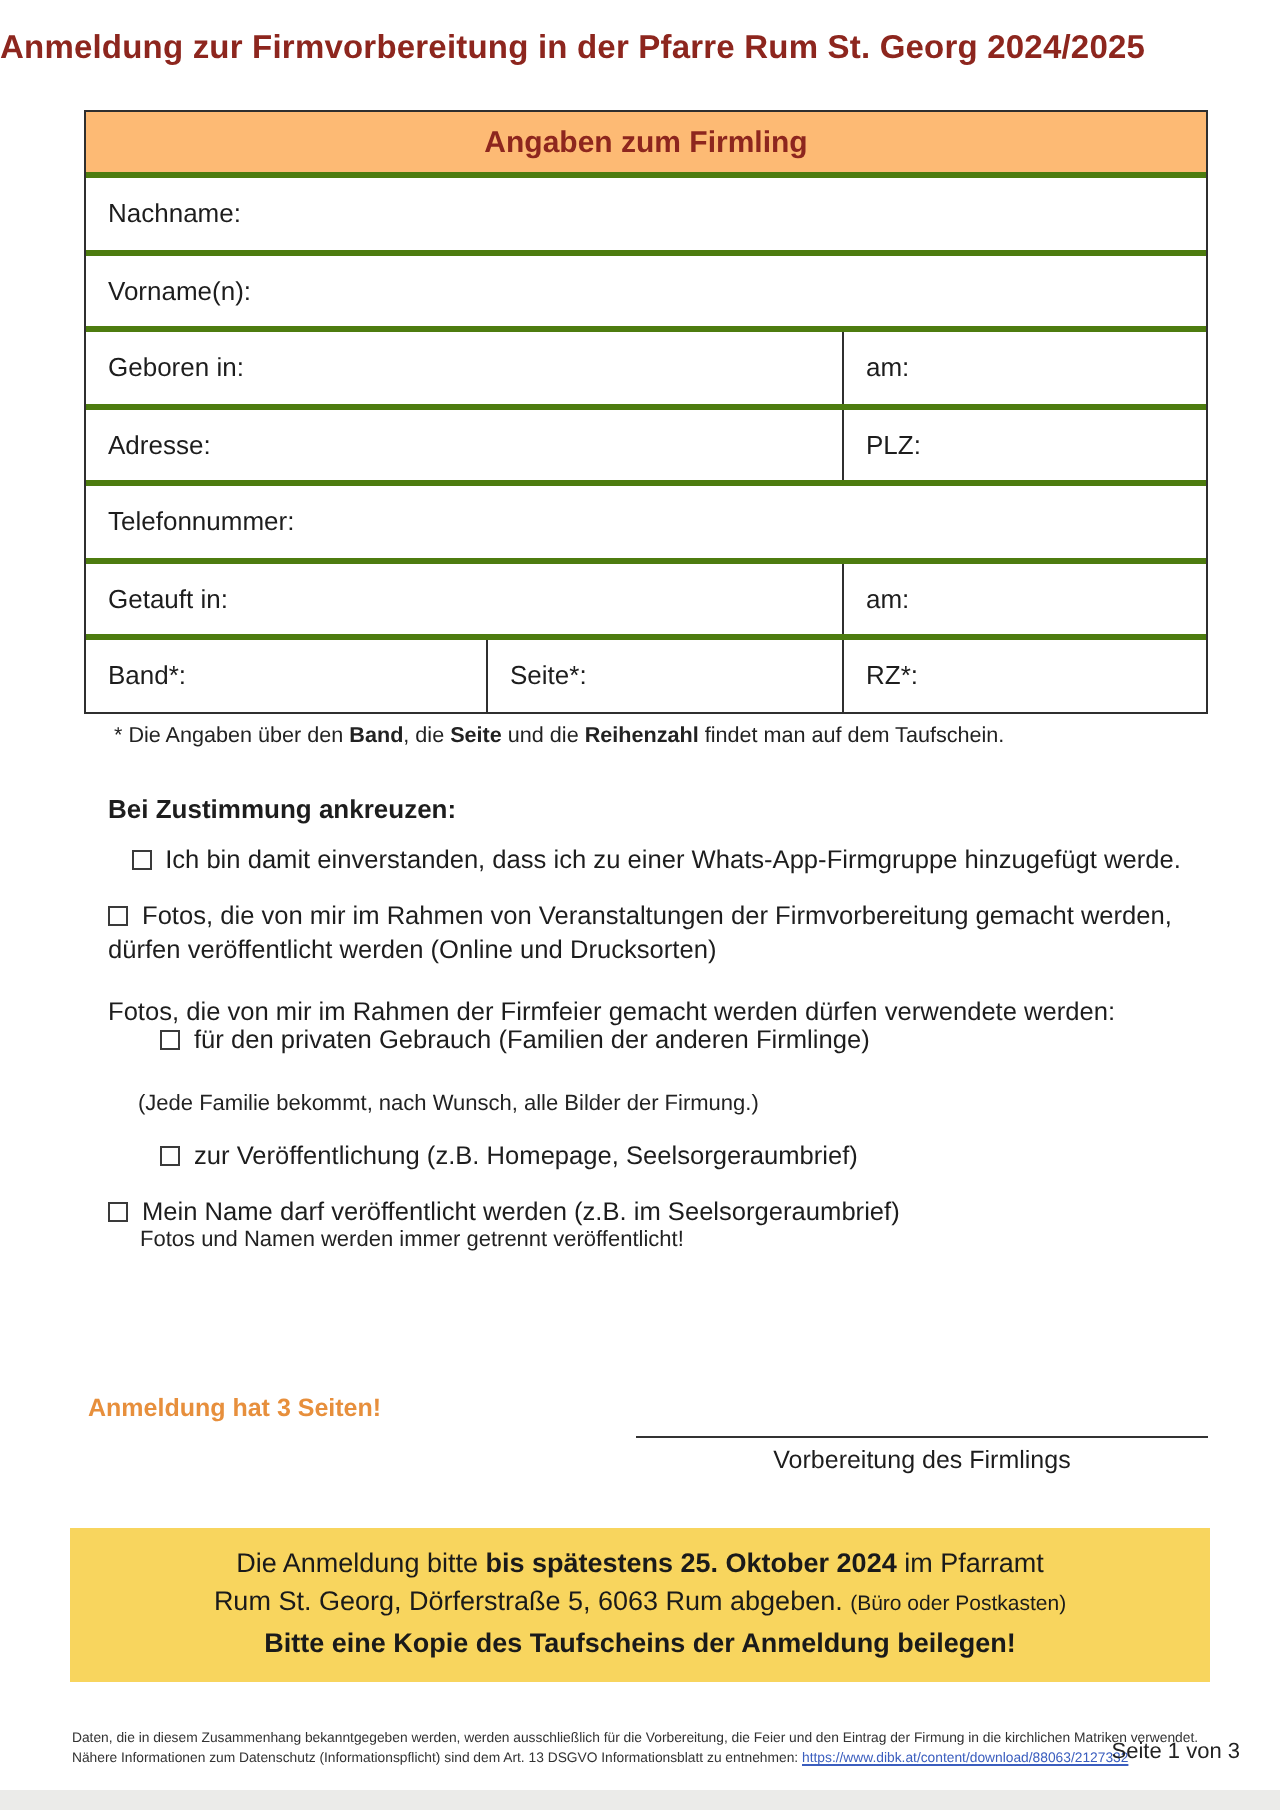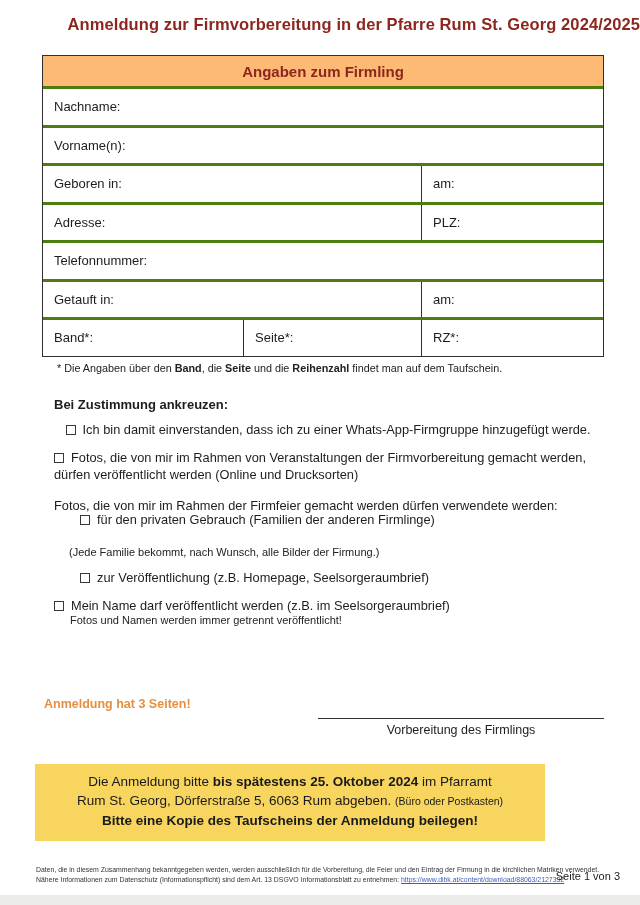--- a/index.html
+++ b/index.html
@@ -5,21 +5,21 @@
   html,body { margin:0; padding:0; background:#ffffff; }
   .page {
     position:relative; width:640px; height:905px; background:#ffffff;
     font-family:"Liberation Sans","DejaVu Sans",sans-serif; color:#1d1d1d;
     overflow:hidden;
   }
 
   
   .title {
     position:absolute; top:15px; left:0; width:100%;
-    text-align:right; font-size:16.5px; font-weight:bold;
+    text-align:left; font-size:16.5px; font-weight:bold;
     color:#8d261e; letter-spacing:0.1px;
   }
 
   
   .reg-table {
     position:absolute; top:55px; left:42px; width:562px;
     border:1.5px solid #2f2f2f; box-sizing:border-box; background:#fff;
   }
   .t-header {
     height:30px; background:#fdba74; display:flex; align-items:center;
@@ -51,21 +51,21 @@
   }
   .subnote { position:absolute; font-size:11px; color:#222;text-align:center; }
 
   .orange-note { position:absolute; top:697px; left:44px; color:#e78f3c; font-weight:bold; font-size:12.5px; }
 
   .sig-line  { position:absolute; top:718px; left:318px; width:286px; border-top:1.2px solid #333; }
   .sig-label { position:absolute; top:723px; left:318px; width:286px; text-align:center; font-size:12.5px; }
 
   
   .highlight-box {
-    position:absolute; top:764px; left:35px; width:510px; height:77px;
+    position:absolute; top:764px; left:35px; width:570px; height:77px;
     background:#f8d55e; box-sizing:border-box; text-align:center;
     font-size:13.5px; line-height:19px; padding-top:8px; color:#1a1a1a;
   }
   .highlight-box b { font-weight:bold; }
   .small-inline { font-size:10.5px; }
 
   
   .footer-line1 { position:absolute; top:866px; left:36px; font-size:6.9px; color:#333; white-space:nowrap; }
   .footer-line2 { position:absolute; top:876px; left:36px; font-size:6.9px; color:#333; white-space:nowrap; }
   .footer-link  { color:#3a5dbe; text-decoration:underline; cursor:pointer; }

